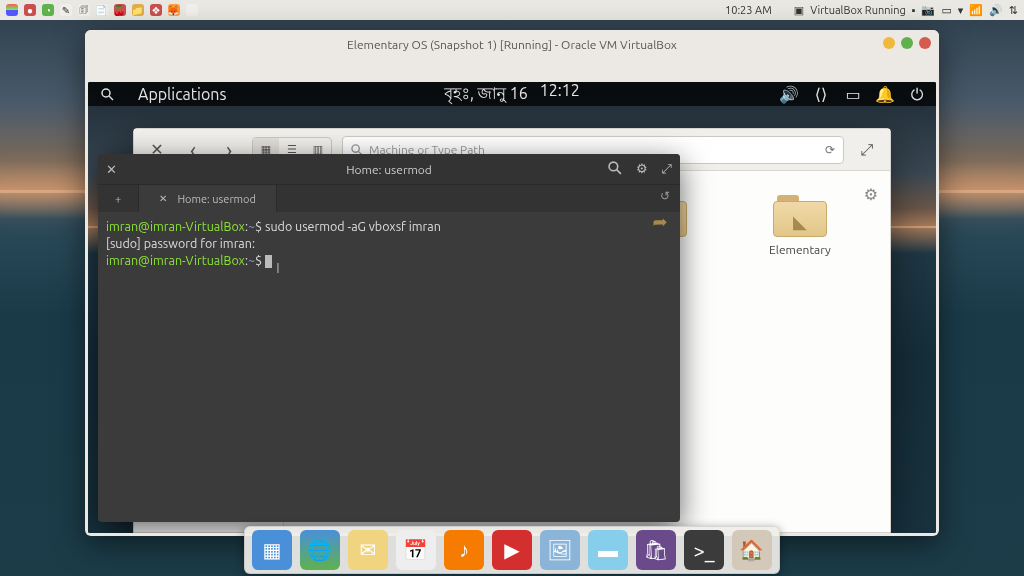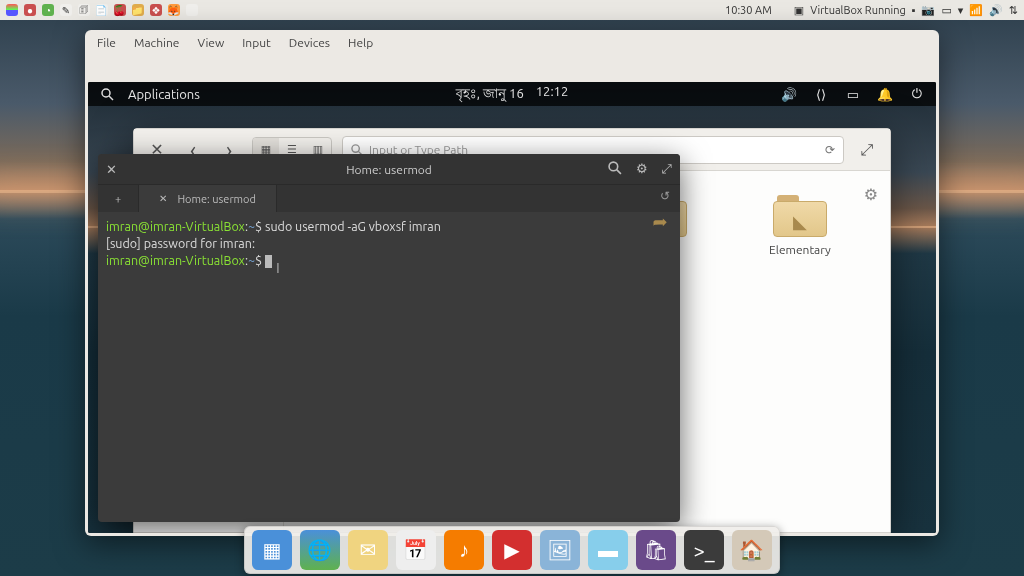--- a/index.html
+++ b/index.html
@@ -23,21 +23,21 @@
 .traffic span { width: 12px; height: 12px; border-radius: 50%; }
 .traffic .cl { background: #f0b93c; } .traffic .mn { background: #5fb14e; } .traffic .mx { background: #d65b4f; }
 .vb-menubar { height: 24px; display: flex; align-items: center; gap: 18px; padding: 0 12px; font-size: 12px; color: #444; }
 .vb-guest { position: absolute; left: 3px; right: 3px; top: 52px; bottom: 3px; background: #000; border-radius: 2px; overflow: hidden; }
 
 
 .guest-wallpaper { position: absolute; inset: 0; background: linear-gradient(to bottom, #1e2b35 0%, #3a4854 20%, #6a5648 28%, #a67a5a 32%, #1f3845 38%, #152e3a 60%, #18323e 100%); }
 .guest-wallpaper::after { content:""; position:absolute; left:0; right:0; top:32%; height:2px; background: rgba(255,200,150,0.45); }
 
 
-.wingpanel { position: absolute; top: 0; left: 0; right: 0; height: 24px; background: rgba(0,0,0,0.72); display: flex; align-items: center; color: #e6e6e6; font-size: 13px; padding: 7px 12px; gap: 14px; }
+.wingpanel { position: absolute; top: 0; left: 0; right: 0; height: 24px; background: rgba(0,0,0,0.72); display: flex; align-items: center; color: #e6e6e6; font-size: 16px; padding: 7px 12px; gap: 24px; }
 .wingpanel .center { position: absolute; left: 50%; transform: translateX(-50%); display: flex; gap: 12px; text-align: right; }
 .wingpanel .right { margin-left: auto; display: flex; gap: 18px; align-items: center; }
 .wp-icon { width: 14px; height: 14px; display:inline-flex; align-items:center; justify-content:center; }
 
 
 .files-window { position: absolute; left: 45px; right: 45px; top: 46px; bottom: 0; background: #fdfdfc; border-radius: 4px 4px 0 0; box-shadow: 0 10px 40px rgba(0,0,0,0.5); border:1px solid #d5d3cf; }
 .files-hbar { height: 42px; background: #f1efeb; border-bottom: 1px solid #d8d6d1; display: flex; align-items: center; padding: 0 10px; gap: 10px; }
 .hb-btn { width: 26px; height: 26px; display:flex; align-items:center; justify-content:center; color:#555; border-radius:4px; }
 .viewmode { display:flex; border:1px solid #c9c7c2; border-radius:4px; overflow:hidden; }
 .viewmode span { width: 26px; height: 24px; display:flex; align-items:center; justify-content:center; font-size:11px; color:#555; }
@@ -89,42 +89,42 @@
     <span class="tray-dot w">🗊</span>
     <span class="tray-dot w">📄</span>
     <span class="tray-dot r">🍒</span>
     <span class="tray-dot y">📁</span>
     <span class="tray-dot r">❖</span>
     <span class="tray-dot" style="background:#ff9a3c">🦊</span>
     <span class="tray-dot w"></span>
   </div>
   <div class="spacer"></div>
   <div class="tray">
-    <span>10:30 AM</span>
+    <span>10:23 AM</span>
     <span style="width:10px"></span>
     <span>▣</span>
     <span>VirtualBox Running</span>
     <span>▪</span>
     <span>📷</span>
     <span>▭</span>
     <span>▾</span>
     <span>📶</span>
     <span>🔊</span>
     <span>⇅</span>
   </div>
 </div>
 
 <div class="vb-window">
-  <div class="vb-menubar">
-    <span>File</span>
-    <span>Machine</span>
-    <span>View</span>
-    <span>Input</span>
-    <span>Devices</span>
-    <span>Help</span>
+  <div class="vb-titlebar">
+    <span>Elementary OS (Snapshot 1) [Running] - Oracle VM VirtualBox</span>
+    <div class="traffic">
+      <span class="cl"></span>
+      <span class="mn"></span>
+      <span class="mx"></span>
+    </div>
   </div>
 
   <div class="vb-guest">
     <div class="guest-wallpaper"></div>
 
     <div class="wingpanel">
       <span class="wp-icon">
           <svg width="13" height="13" viewBox="0 0 13 13">
             <circle cx="5" cy="5" r="4" fill="none" stroke="#ddd" stroke-width="1.5"></circle>
             <line x1="8" y1="8" x2="12" y2="12" stroke="#ddd" stroke-width="1.5"></line>
@@ -152,21 +152,21 @@
         <div class="viewmode">
           <span class="active">▦</span>
           <span>☰</span>
           <span>▥</span>
         </div>
         <div class="files-path">
           <svg width="12" height="12" viewBox="0 0 13 13">
               <circle cx="5" cy="5" r="4" fill="none" stroke="#999" stroke-width="1.5"></circle>
               <line x1="8" y1="8" x2="12" y2="12" stroke="#999" stroke-width="1.5"></line>
             </svg>
-          <span>Input or Type Path</span>
+          <span>Machine or Type Path</span>
           <span style="flex:1"></span>
           <span style="color:#777">⟳</span>
         </div>
         <span class="hb-btn">⤢</span>
       </div>
       <div class="files-body">
         <div class="files-sidebar"></div>
         <div class="files-content" style="justify-content:flex-end; padding-right:50px;">
           <div class="folder-item">
             <div class="folder-icon">

